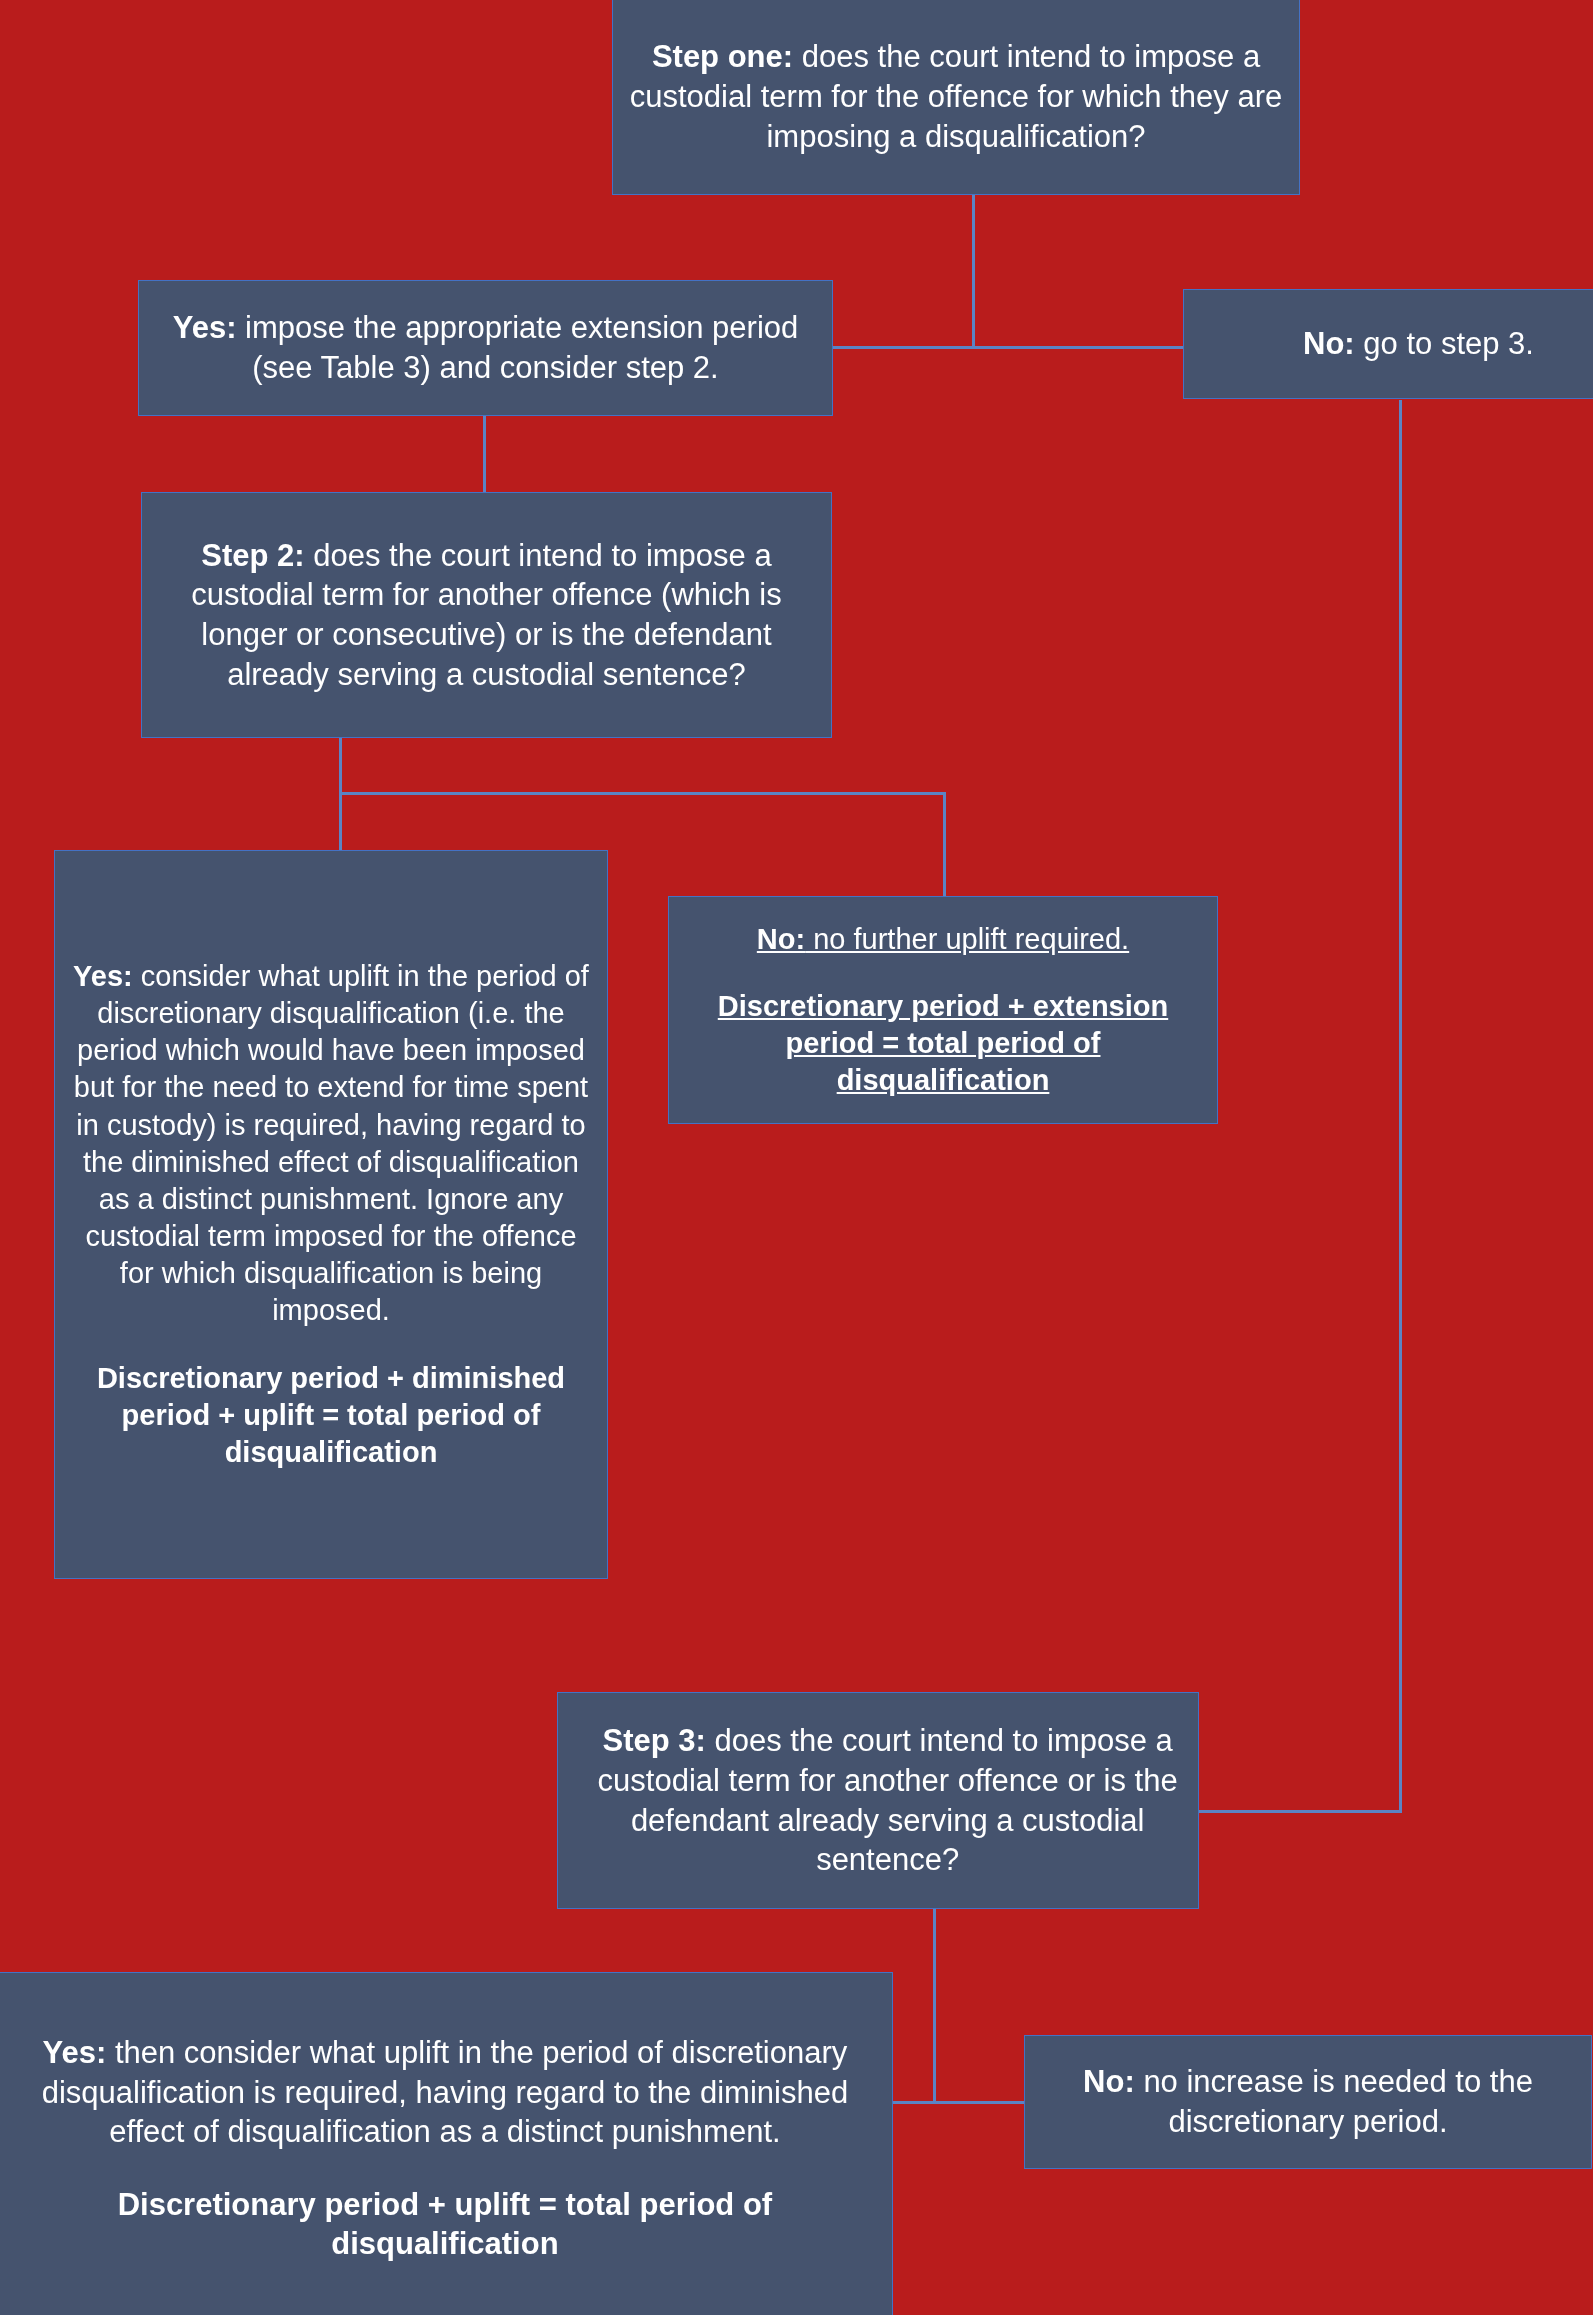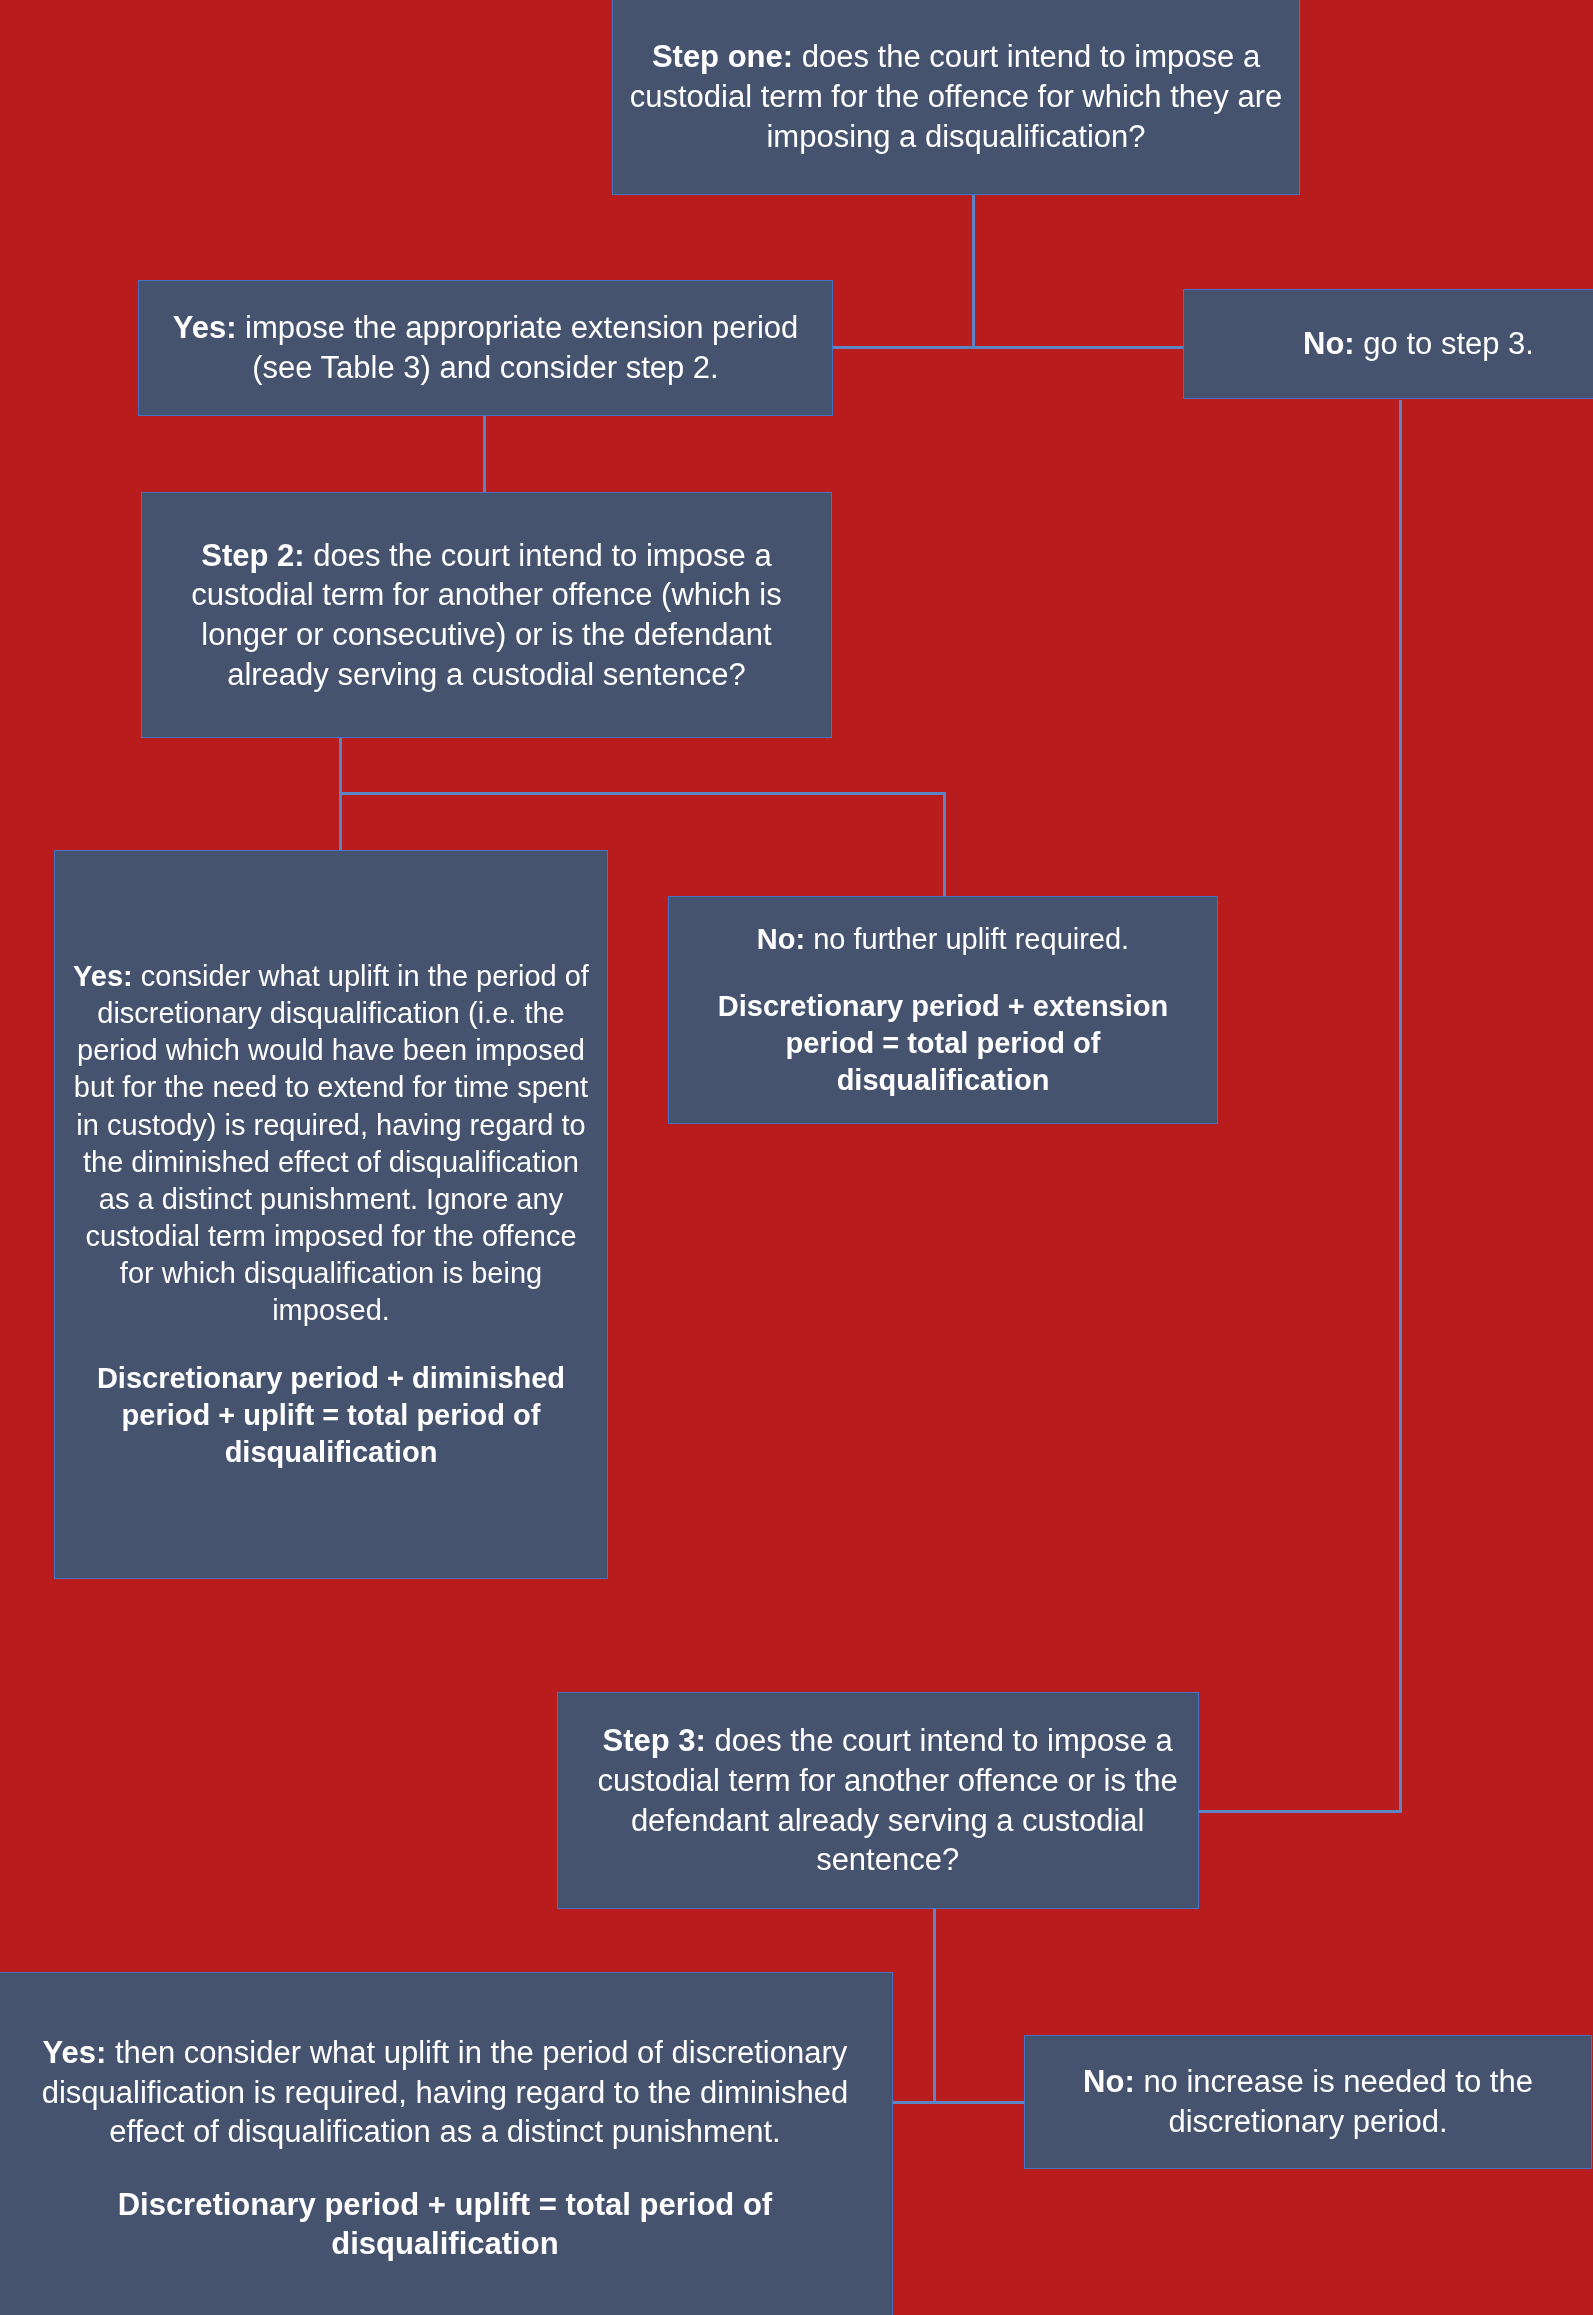--- a/index.html
+++ b/index.html
@@ -47,21 +47,21 @@
     font-weight: bold;
     display: block;
   }
 
   
   #node-step-one      { left: 612px;  top: -1.8px;   width: 688px;  height: 197px; font-size: 31px; }
   #node-yes-extension { left: 138px;  top: 280px;  width: 695px;  height: 136px; font-size: 31px; }
   #node-no-step3      { left: 1183px; top: 289px;  width: 471px;  height: 110px; font-size: 31px; }
   #node-step-2        { left: 141px;  top: 492px;  width: 691px;  height: 246px; font-size: 31px; }
   #node-yes-uplift    { left: 54px;   top: 850px;  width: 554px;  height: 729px; font-size: 29px; align-items: flex-end; }
-  #node-no-further    { left: 668px;  top: 896px;  width: 550px;  height: 228px; font-size: 29px; }
+  #node-no-further    { left: 668px;  top: 896px;  width: 550px;  height: 228px; font-size: 29px; text-decoration: underline; }
   #node-step-3        { left: 557px;  top: 1692px; width: 642px;  height: 217px; font-size: 31px; padding-left: 32px; }
   #node-yes-final     { left: -3.6px;   top: 1972px; width: 897px;  height: 353px; font-size: 31px; }
   #node-no-final      { left: 1024px; top: 2035px; width: 568px;  height: 134px; font-size: 31px; }
 
   
   .line {
     position: absolute;
     background: #5b84c4;
     z-index: 1;
   }

